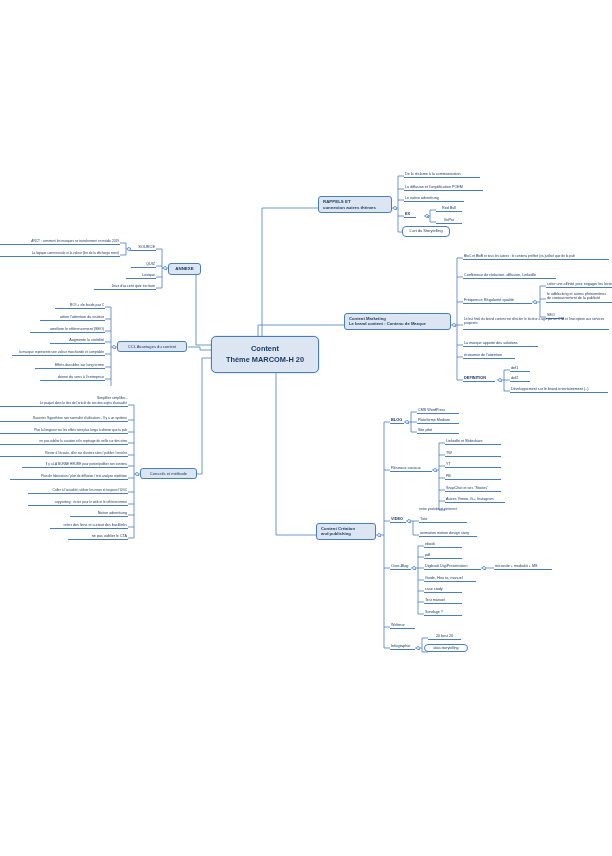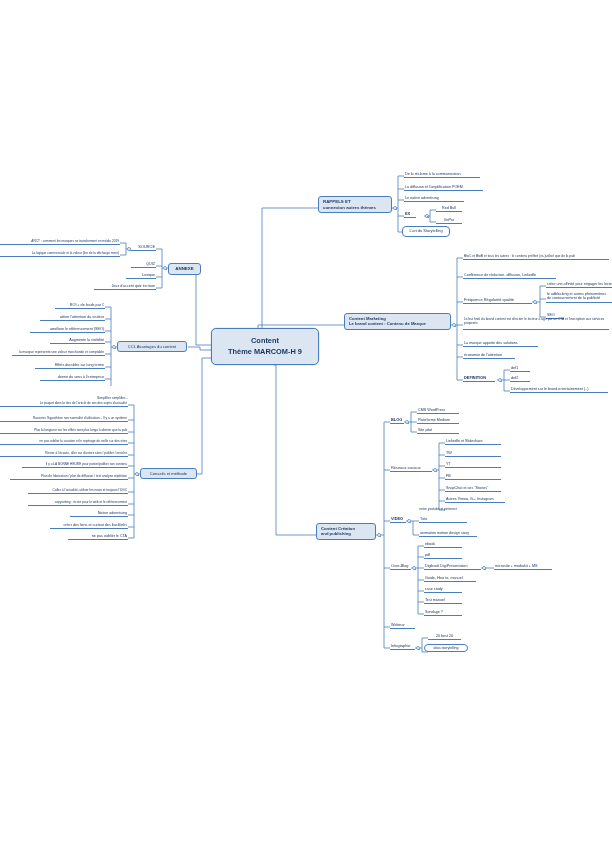--- a/index.html
+++ b/index.html
@@ -210,23 +210,23 @@
       <path d="M481,568 L488,568"></path>
       <path d="M488,568 L494,568"></path>
 
       <path d="M415,648 L422,648"></path>
       <path d="M422,638 L422,652"></path>
       <path d="M422,638 L428,638"></path>
       <path d="M422,652 L428,652"></path>
     </g>
   </svg>
 
-  <div class="node root" style="left:211px;top:328px;width:108px;">
+  <div class="node root" style="left:211px;top:336px;width:108px;">
     <div>Content</div>
-    <div>Thème MARCOM-H 9</div>
+    <div>Thème MARCOM-H 20</div>
   </div>
 
   <div class="node box" style="left:318px;top:196px;width:74px;text-align:left;">
     <div>RAPPELS ET</div>
     <div>connexion autres thèmes</div>
   </div>
   <div class="knob" style="left:392.5px;top:206px;"></div>
 
   <div class="node leaf l" style="left:404px;top:172px;width:76px;">De la réclame à la communication</div>
   <div class="node leaf l" style="left:404px;top:185px;width:79px;">La diffusion et l'amplification POEM</div>

